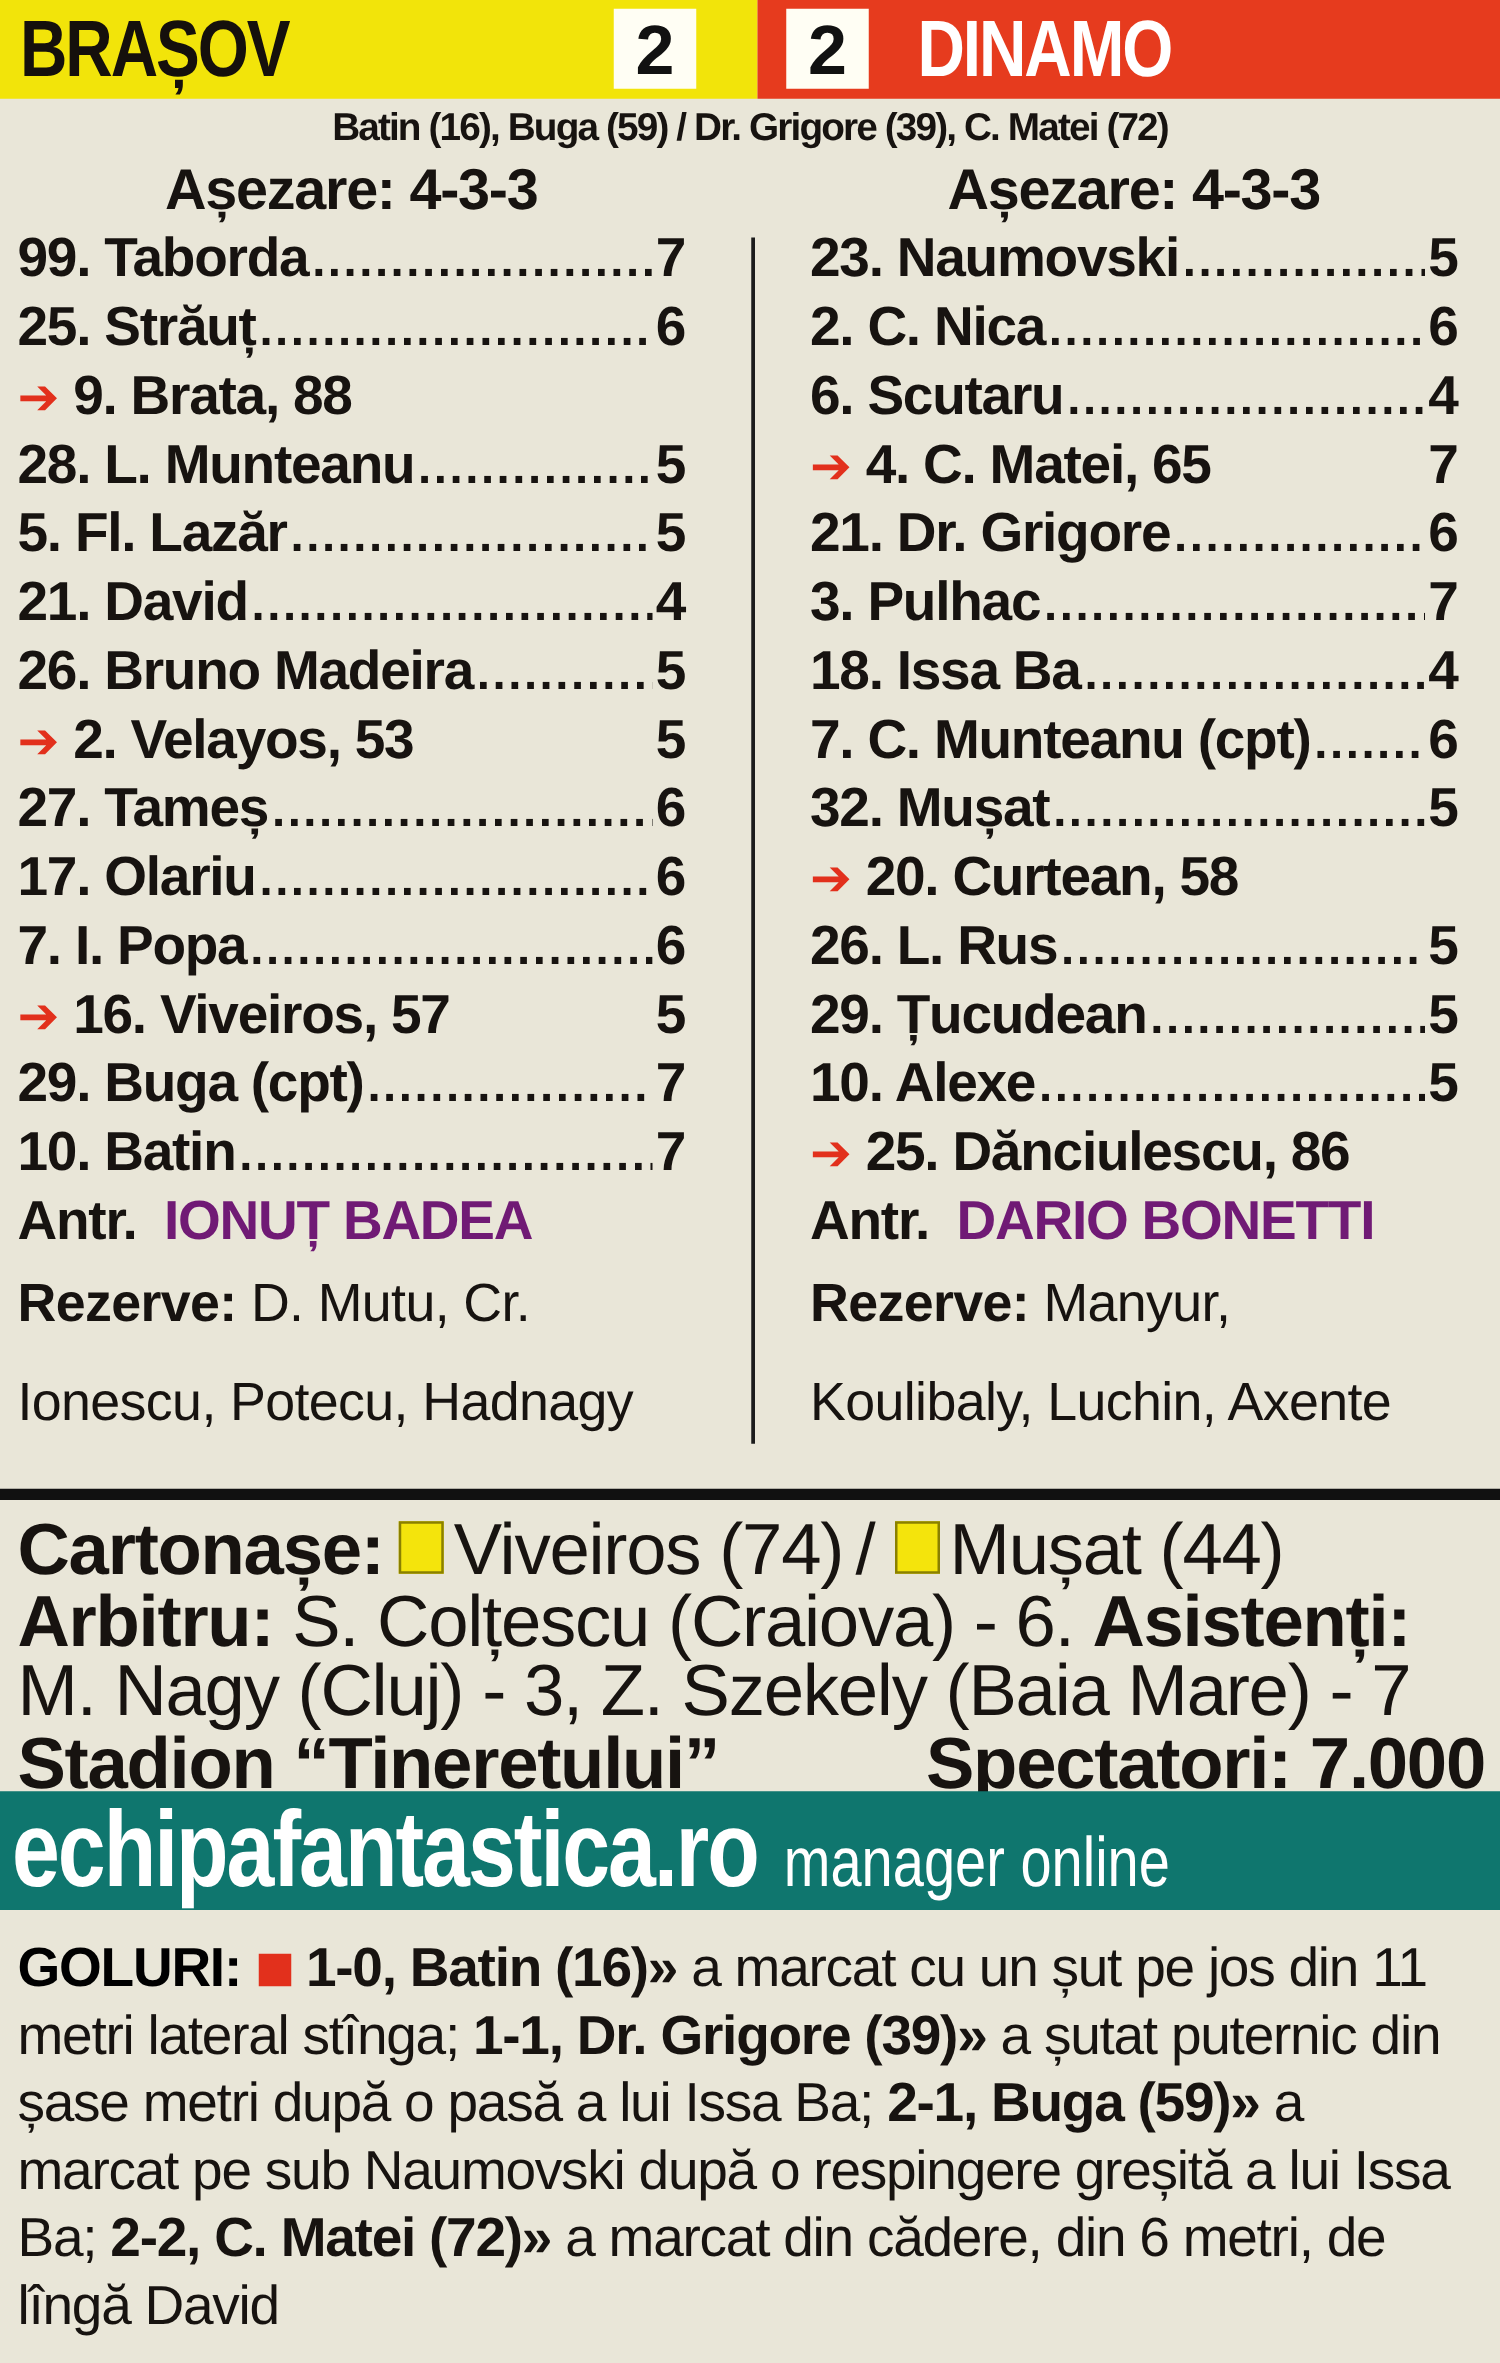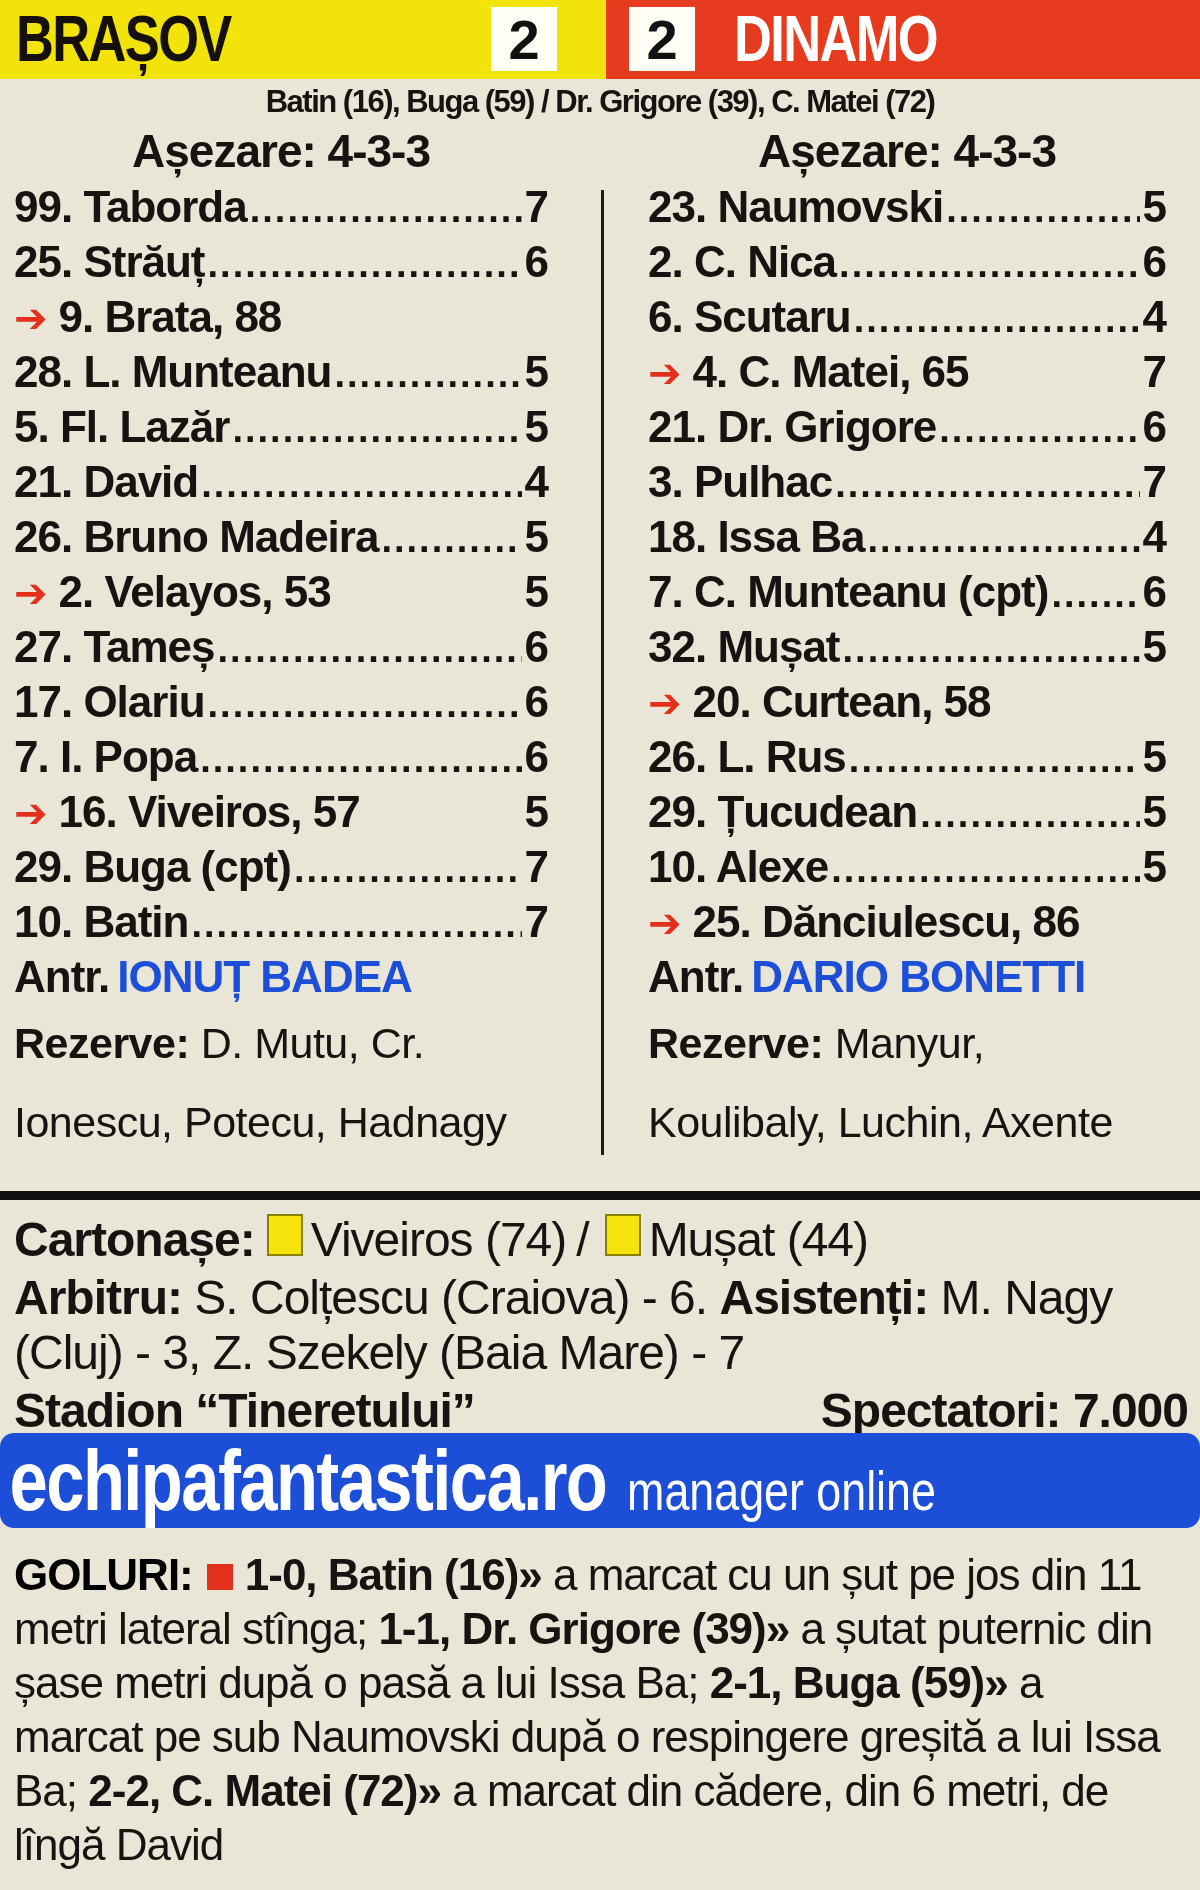--- a/index.html
+++ b/index.html
@@ -35,35 +35,35 @@
   .col{position:absolute;top:124px;}
   .col.home{left:14px;width:534px;}
   .col.away{left:648px;width:518px;}
   .formation{text-align:center;font-size:46px;font-weight:800;letter-spacing:-1px;height:55px;line-height:55px;white-space:nowrap;}
   .prow{display:flex;align-items:baseline;height:55px;line-height:55px;font-size:44px;font-weight:700;letter-spacing:-1px;white-space:nowrap;}
   .leader{flex:1;overflow:hidden;font-size:38px;letter-spacing:2px;margin:0 3px;font-weight:700;}
   .fill{flex:1;}
   .rating{font-size:44px;}
   .sub-arrow{color:#e2301c;font-size:40px;margin-right:12px;font-weight:700;}
   .coach-line{height:55px;line-height:55px;font-size:44px;font-weight:800;letter-spacing:-1px;white-space:nowrap;}
-  .coach-name{color:#1d4ed8;margin-left:8px;text-align:center;}
+  .coach-name{color:#701a75;margin-left:22px;text-align:center;}
   .reserves{font-size:43px;font-weight:400;line-height:79px;letter-spacing:-.5px;}
   .reserves .lbl{font-weight:800;}
   .vdiv{position:absolute;left:601px;top:190px;width:3px;height:965px;background:#1c1c1c;}
   .hbar{position:absolute;left:0;top:1191px;width:1200px;height:9px;background:#111;}
   
-  .officials{position:absolute;left:14px;top:1210px;width:1174px;font-size:48px;line-height:55px;letter-spacing:-1px;}
+  .officials{position:absolute;left:14px;top:1210px;width:1174px;font-size:58px;line-height:55px;letter-spacing:-1px;}
   .cards-line{display:flex;align-items:center;height:58px;white-space:nowrap;}
   .blbl{font-weight:800;}
   .card-icon{display:inline-block;width:36px;height:42px;background:#f4e40c;border:2px solid #8a8000;box-sizing:border-box;margin:0 8px 0 12px;}
   .card-sep{margin:0 4px 0 10px;}
   .ref-par{margin-top:2px;}
   .stad-row{display:flex;justify-content:space-between;font-weight:800;margin-top:3px;white-space:nowrap;}
   
-  .banner{position:absolute;left:0;top:1433px;width:1200px;height:95px;background:#1d4ed8;color:#fff;display:flex;align-items:center;overflow:hidden;border-radius:14px;}
+  .banner{position:absolute;left:0;top:1433px;width:1200px;height:95px;background:#0f766e;color:#fff;display:flex;align-items:center;overflow:hidden;}
   .banner-inner{transform:scaleX(.8);transform-origin:0 50%;display:flex;align-items:baseline;padding-left:12px;white-space:nowrap;}
   .banner-site{font-size:86px;font-weight:700;letter-spacing:-2px;}
   .banner-tag{font-size:56px;font-weight:400;margin-left:26px;}
   
   .goals{position:absolute;left:14px;top:1548px;width:1150px;font-size:44px;line-height:54px;letter-spacing:-1px;font-weight:400;}
   .goals-label{color:#000000;font-weight:800;}
   .goal-bullet{display:inline-block;width:26px;height:26px;background:#e2301c;margin:0 12px 0 14px;}
   .goals .seg-b{font-weight:800;}
 </style>
 </head>

